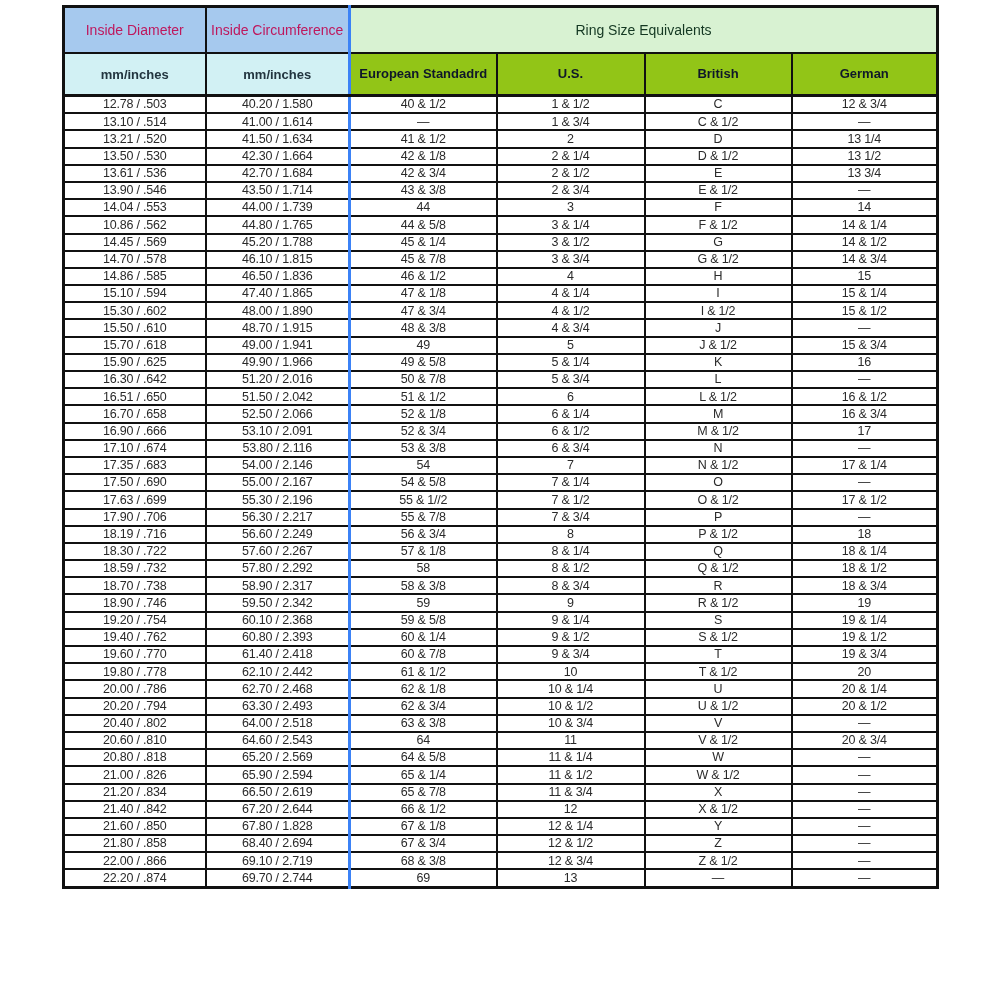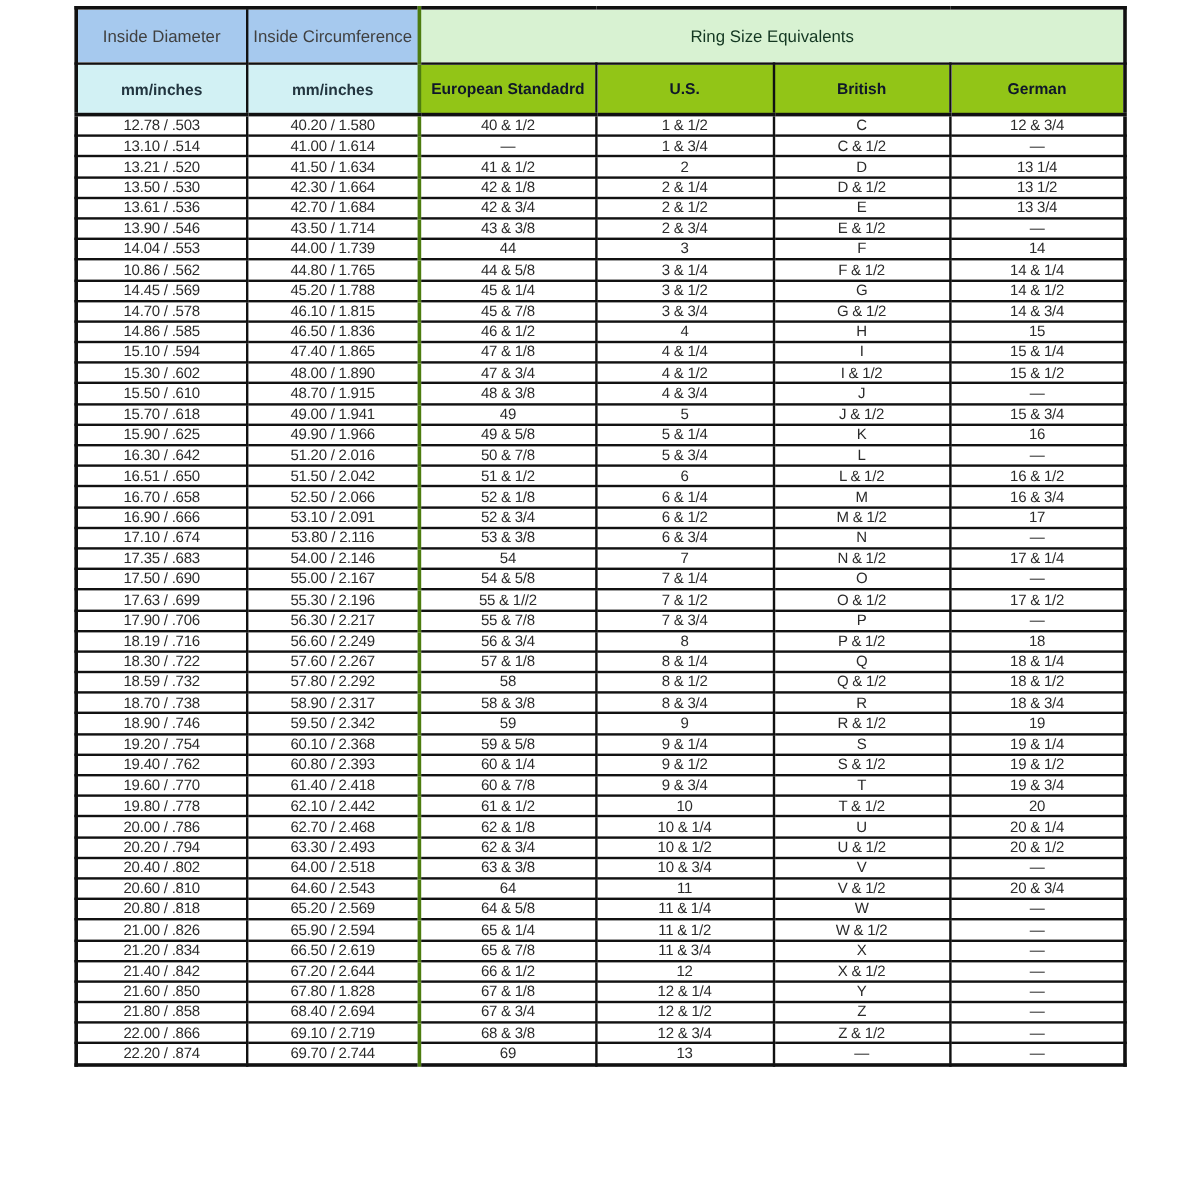--- a/index.html
+++ b/index.html
@@ -34,21 +34,21 @@
     white-space: nowrap;
   }
   tr.group-row th {
     height: 44px;
     font-size: 14px;
     font-weight: normal;
     border-bottom: 2px solid #111111;
   }
   th.hdr-blue {
     background: #a6c9ee;
-    color: #404040;
+    color: #be185d;
   }
   th.hdr-palegreen {
     background: #d8f2d2;
     color: #143822;
     font-size: 15px;
   }
   tr.sub-row th {
     height: 40px;
     font-size: 13px;
     font-weight: bold;
@@ -58,21 +58,21 @@
     background: #d2f1f4;
     color: #22353f;
   }
   th.hdr-green {
     background: #92c517;
     color: #0f172a;
     white-space: normal;
     line-height: 1.15;
   }
   th.thick-left, td.thick-left {
-    border-left: 3px solid #4d7c0f;
+    border-left: 3px solid #3b82f6;
   }
   tbody td {
     height: 15.2px;
     font-size: 12.5px;
     color: #2a2a2a;
     line-height: 1;
     letter-spacing: -0.2px;
   }
 </style>
 </head>

